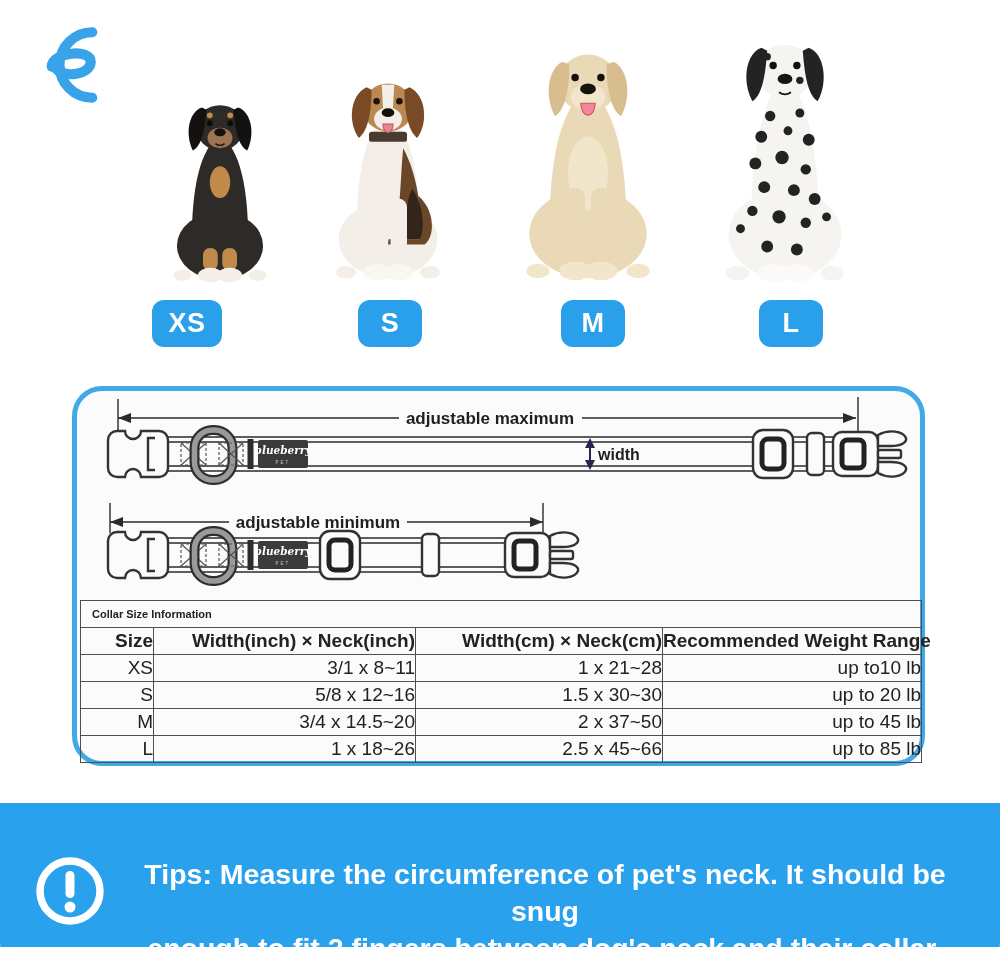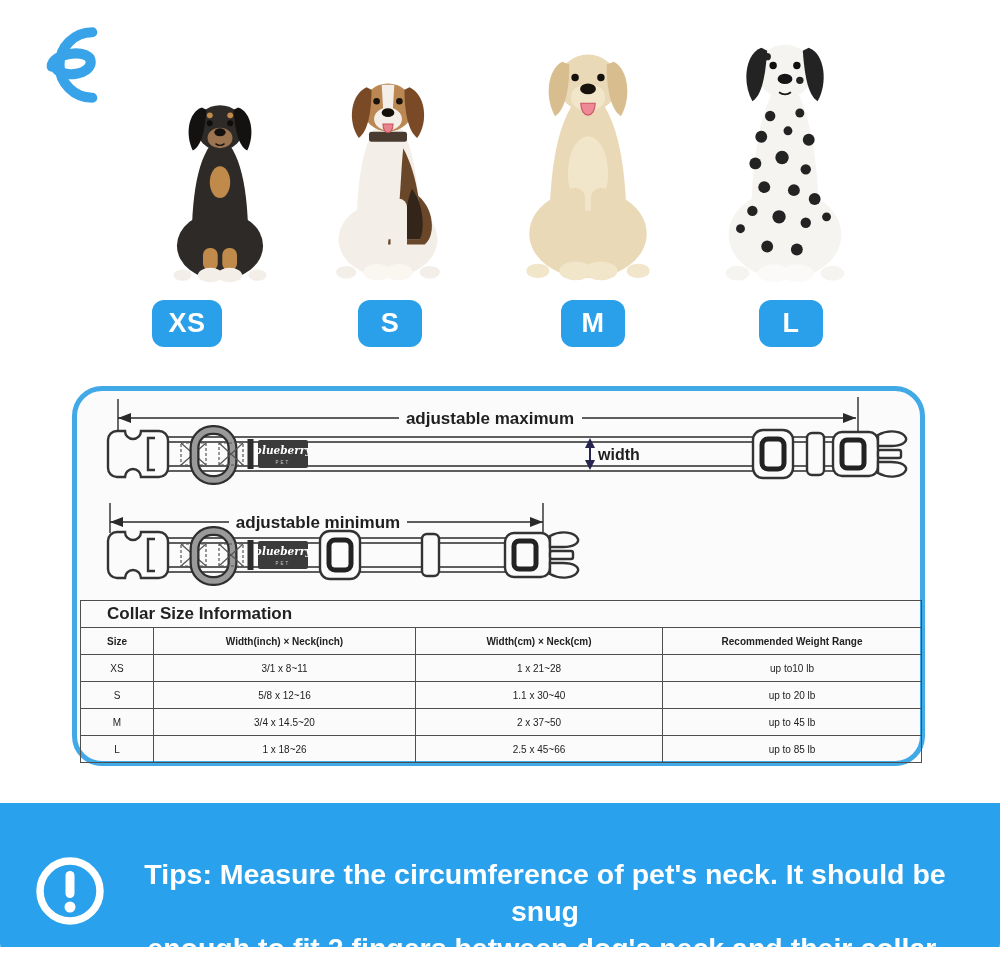--- a/index.html
+++ b/index.html
@@ -28,23 +28,23 @@
   .xline{stroke:#555;stroke-width:1.2;}
   .labeltag{fill:#3b3b3b;}
   .labeltxt{font:italic 700 10.5px "DejaVu Serif",serif;fill:#ffffff;}
   .labelsub{font:400 4.5px "Liberation Sans",sans-serif;fill:#c9c9c9;letter-spacing:2px;}
   .warrow{stroke:#252550;stroke-width:2;}
   .warrowhead{fill:#252550;}
 
   
   #size-table{position:absolute;left:80px;top:600px;width:841px;border-collapse:collapse;
               table-layout:fixed;background:transparent;color:#222;}
-  #size-table td,#size-table th{border:1.5px solid #4f4f4f;font-size:10px;text-align:center;
+  #size-table td,#size-table th{border:1.5px solid #4f4f4f;font-size:19px;text-align:right;
               padding:0;height:26px;white-space:nowrap;}
-  #size-table tr.title-row td{text-align:left;padding-left:26px;font-size:17px;font-weight:600;height:26px;}
+  #size-table tr.title-row td{text-align:left;padding-left:11px;font-size:11px;font-weight:600;height:26px;}
   #size-table th{font-weight:600;height:26px;}
 
   
   #tips-banner{position:absolute;left:0;top:803px;width:1000px;height:144px;background:#29a1ec;}
   #tips-text{position:absolute;left:110px;top:53px;width:870px;text-align:center;color:#ffffff;
              font-weight:bold;font-size:28.5px;line-height:37px;}
   .dog{position:absolute;}
 </style>
 </head>
 <body>
@@ -289,21 +289,21 @@
     </tr>
     <tr>
       <td>XS</td>
       <td>3/1 x 8~11</td>
       <td>1 x 21~28</td>
       <td>up to10 lb</td>
     </tr>
     <tr>
       <td>S</td>
       <td>5/8 x 12~16</td>
-      <td>1.1 x 30~40</td>
+      <td>1.5 x 30~30</td>
       <td>up to 20 lb</td>
     </tr>
     <tr>
       <td>M</td>
       <td>3/4 x 14.5~20</td>
       <td>2 x 37~50</td>
       <td>up to 45 lb</td>
     </tr>
     <tr>
       <td>L</td>

